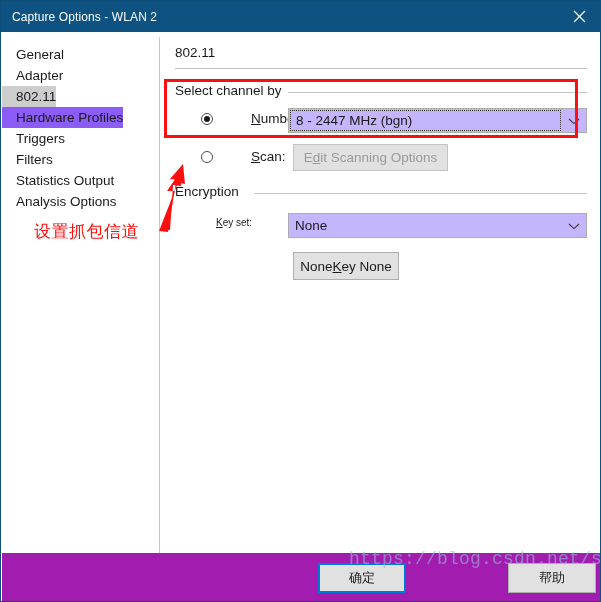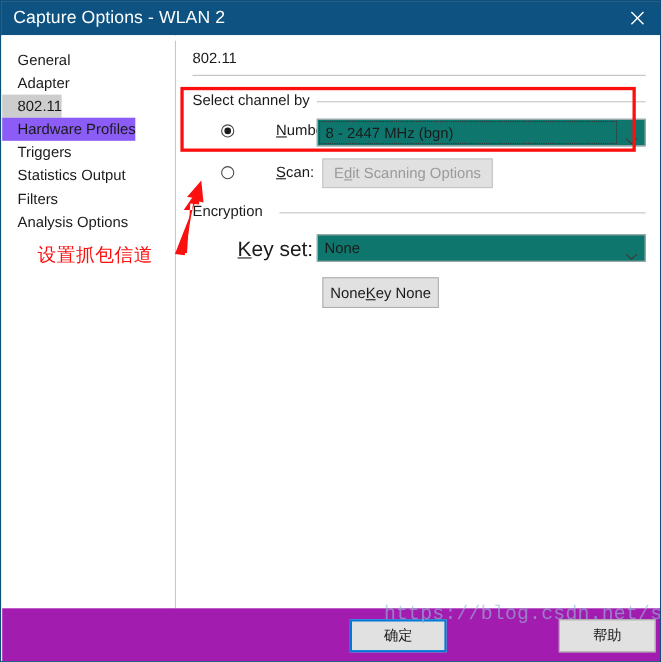--- a/index.html
+++ b/index.html
@@ -30,21 +30,21 @@
     position: absolute;
     left: 0; top: 0;
     width: 601px;
     height: 31px;
     background: #0e5281;
     display: flex;
     align-items: center;
   }
   .title-text {
     color: #ffffff;
-    font-size: 16px;
+    font-size: 12px;
     padding-left: 11px;
     letter-spacing: 0.1px;
     white-space: nowrap;
   }
   .close-btn {
     position: absolute;
     right: 0; top: 0;
     width: 46px;
     height: 31px;
     display: flex;
@@ -159,33 +159,33 @@
   .radio-label {
     font-size: 13.5px;
     color: #1a1a1a;
     margin-left: 6px;
     cursor: default;
   }
   .mn { text-decoration: underline; }
 
   .field-label {
     position: absolute;
-    font-size: 19px;
+    font-size: 10px;
     color: #1a1a1a;
     white-space: nowrap;
   }
 
   .combo {
     position: absolute;
     height: 25px;
-    background: #0f766e;
+    background: #c4b5fd;
     border: 1px solid #adadad;
     box-sizing: border-box;
     display: flex;
-    align-items: flex-end;
+    align-items: center;
     cursor: default;
   }
   .combo-inner {
     flex: 1;
     height: 21px;
     margin: 1px 1px 1px 1px;
     display: flex;
     align-items: center;
     box-sizing: border-box;
   }
@@ -289,22 +289,22 @@
     </div>
   </div>
 
   <div class="sidebar">
     <div class="nav-list">
       <div class="nav-row"><span class="nav-item">General</span></div>
       <div class="nav-row"><span class="nav-item">Adapter</span></div>
       <div class="nav-row"><span class="nav-item selected">802.11</span></div>
       <div class="nav-row"><span class="nav-item hover">Hardware Profiles</span></div>
       <div class="nav-row"><span class="nav-item">Triggers</span></div>
+      <div class="nav-row"><span class="nav-item">Filters</span></div>
       <div class="nav-row"><span class="nav-item">Statistics Output</span></div>
-      <div class="nav-row"><span class="nav-item">Filters</span></div>
       <div class="nav-row"><span class="nav-item">Analysis Options</span></div>
     </div>
   </div>
   <div class="sidebar-divider"></div>
 
   <div class="content">
 
     <div class="page-title">802.11</div>
     <div class="title-rule"></div>
 

